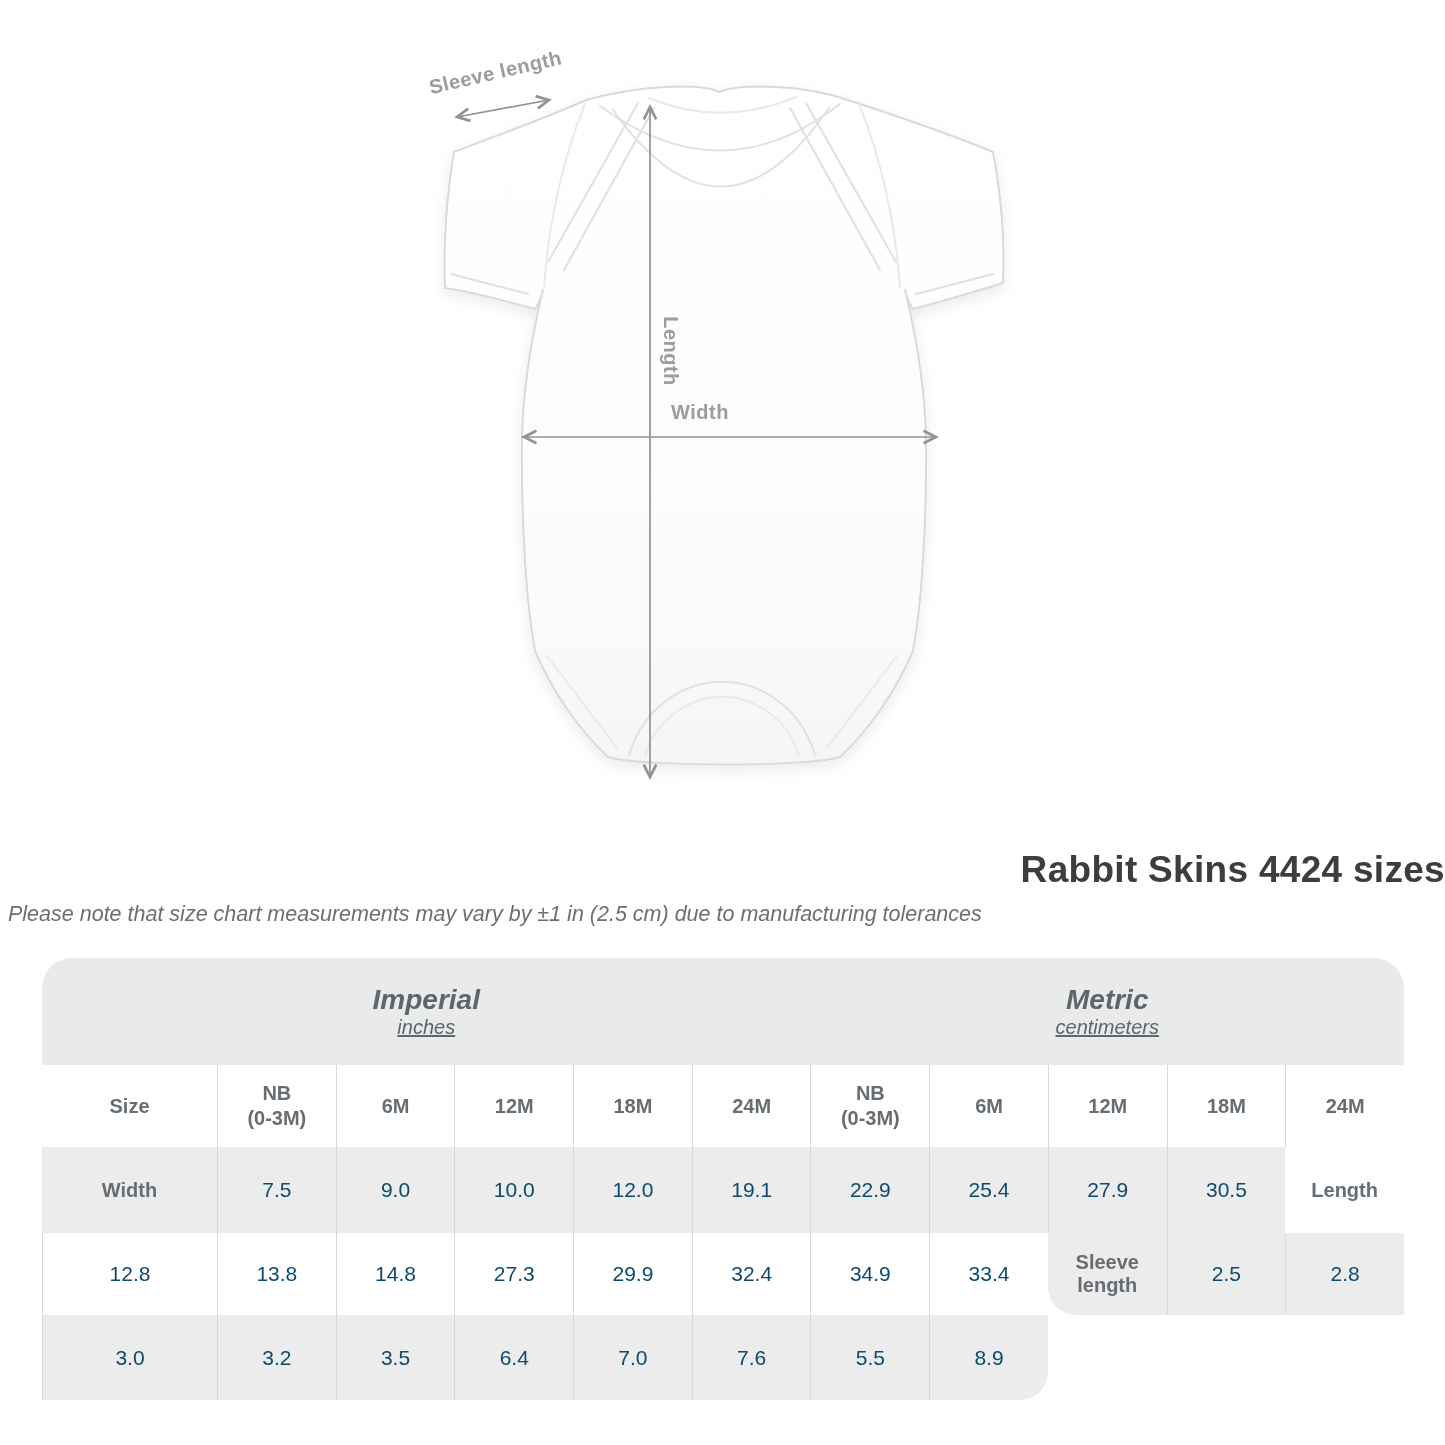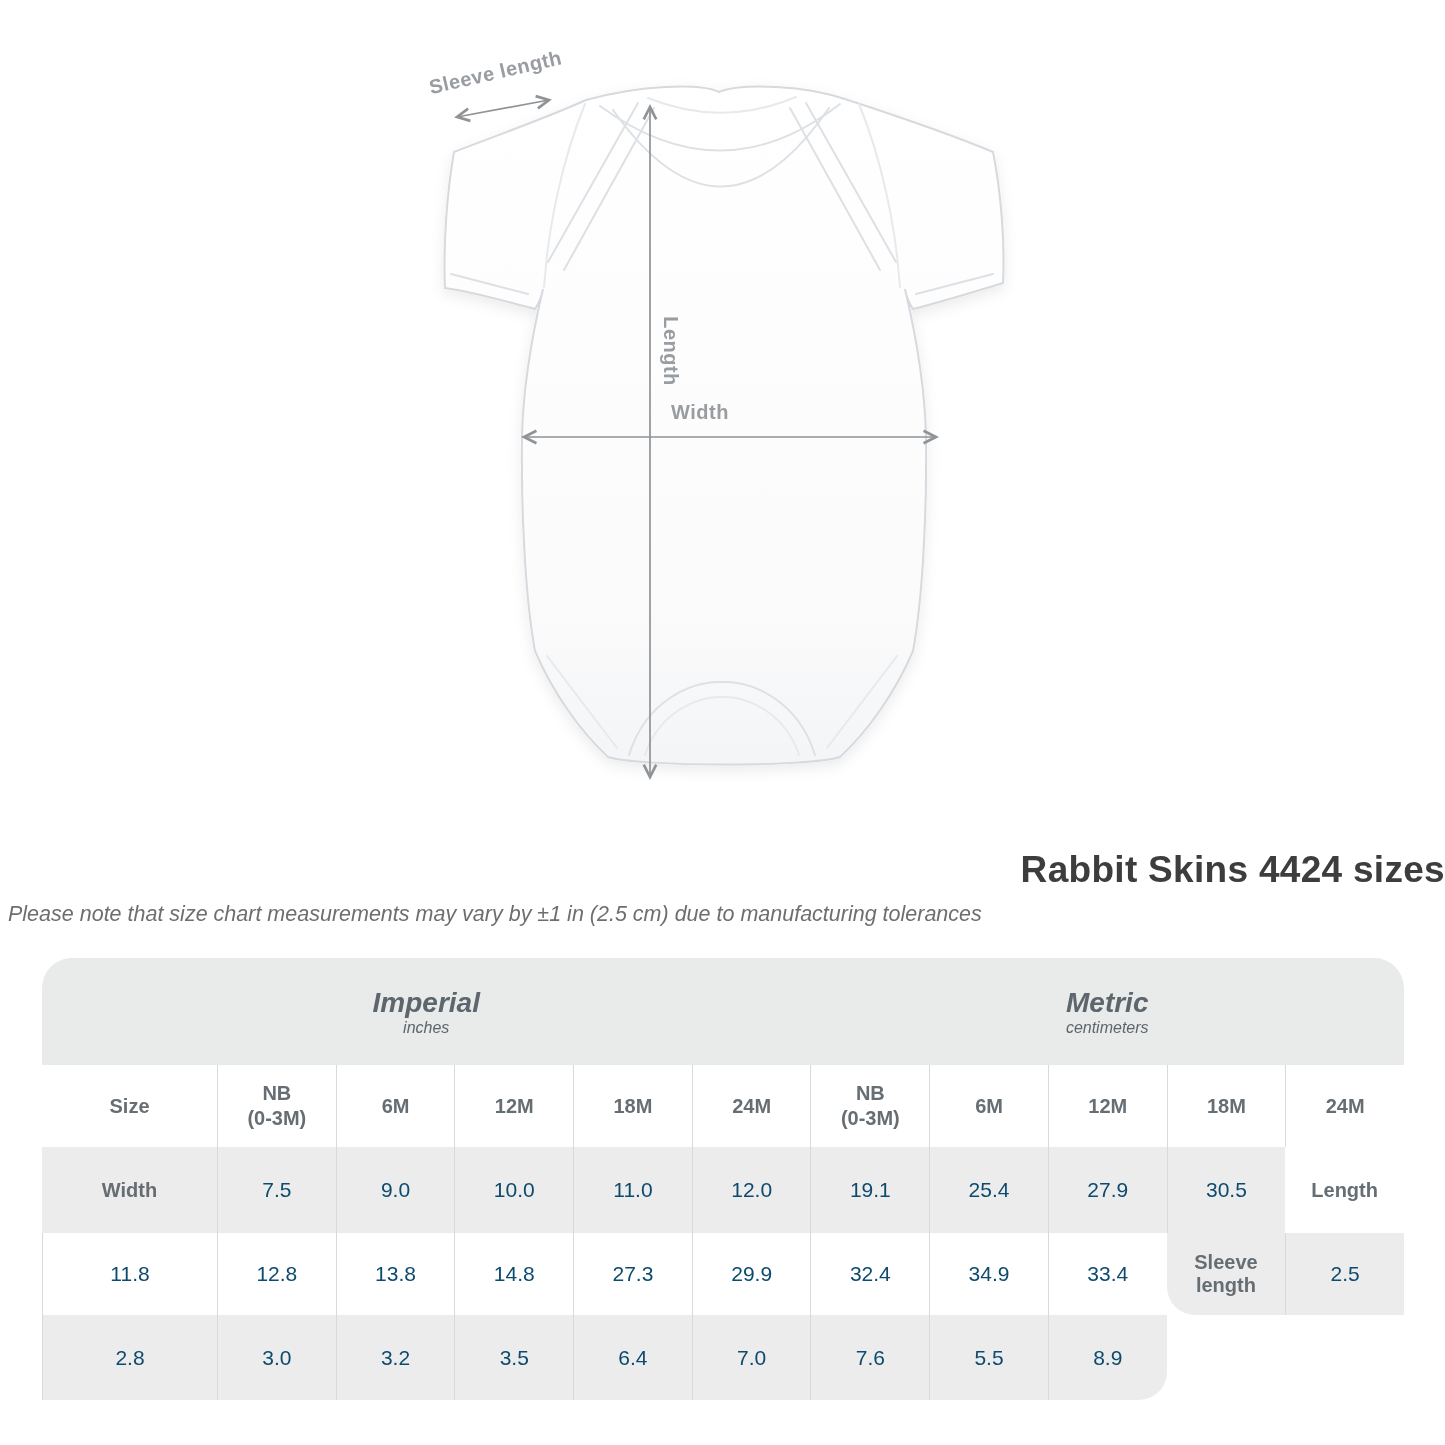--- a/index.html
+++ b/index.html
@@ -27,21 +27,21 @@
     grid-template-columns:175px repeat(10, 1fr);
     grid-template-rows:107px 82px 86px 82px 85px;
   }
   .band{
     background:#e9eaea;display:flex;flex-direction:column;align-items:center;
     justify-content:center;color:#5d666d;
   }
   .band-imperial{grid-column:1 / span 6;border-top-left-radius:30px;}
   .band-metric{grid-column:7 / span 5;border-top-right-radius:30px;}
   .band-name{font-size:28px;font-weight:bold;font-style:italic;}
-  .band-unit{font-size:16px;font-style:italic;}
+  .band-unit{font-size:20px;font-style:italic;text-decoration:underline;}
   .cell{
     display:flex;align-items:center;justify-content:center;
     font-size:21px;color:#0c4a6e;border-left:1px solid #d9d9d9;
     text-align:center;
   }
   .cell.first{border-left:none;text-align:center;}
   .th{font-weight:bold;font-size:20px;color:#666e74;white-space:pre-line;line-height:1.25;}
   .rowlabel{font-weight:bold;font-size:20px;color:#666e74;}
   .zebra{background:#ececec;}
   .corner-bl{border-bottom-left-radius:28px;}
@@ -142,29 +142,28 @@
 (0-3M)</div>
     <div class="cell th">6M</div>
     <div class="cell th">12M</div>
     <div class="cell th">18M</div>
     <div class="cell th">24M</div>
 
     <div class="cell first rowlabel zebra">Width</div>
     <div class="cell zebra">7.5</div>
     <div class="cell zebra">9.0</div>
     <div class="cell zebra">10.0</div>
-    <div class="cell zebra">11.0</div>
     <div class="cell zebra">12.0</div>
     <div class="cell zebra">19.1</div>
+    <div class="cell zebra">22.9</div>
     <div class="cell zebra">25.4</div>
     <div class="cell zebra">27.9</div>
     <div class="cell zebra">30.5</div>
 
     <div class="cell first rowlabel">Length</div>
-    <div class="cell">11.8</div>
     <div class="cell">12.8</div>
     <div class="cell">13.8</div>
     <div class="cell">14.8</div>
     <div class="cell">27.3</div>
     <div class="cell">29.9</div>
     <div class="cell">32.4</div>
     <div class="cell">34.9</div>
     <div class="cell">33.4</div>
 
     <div class="cell first rowlabel zebra corner-bl">Sleeve length</div>

